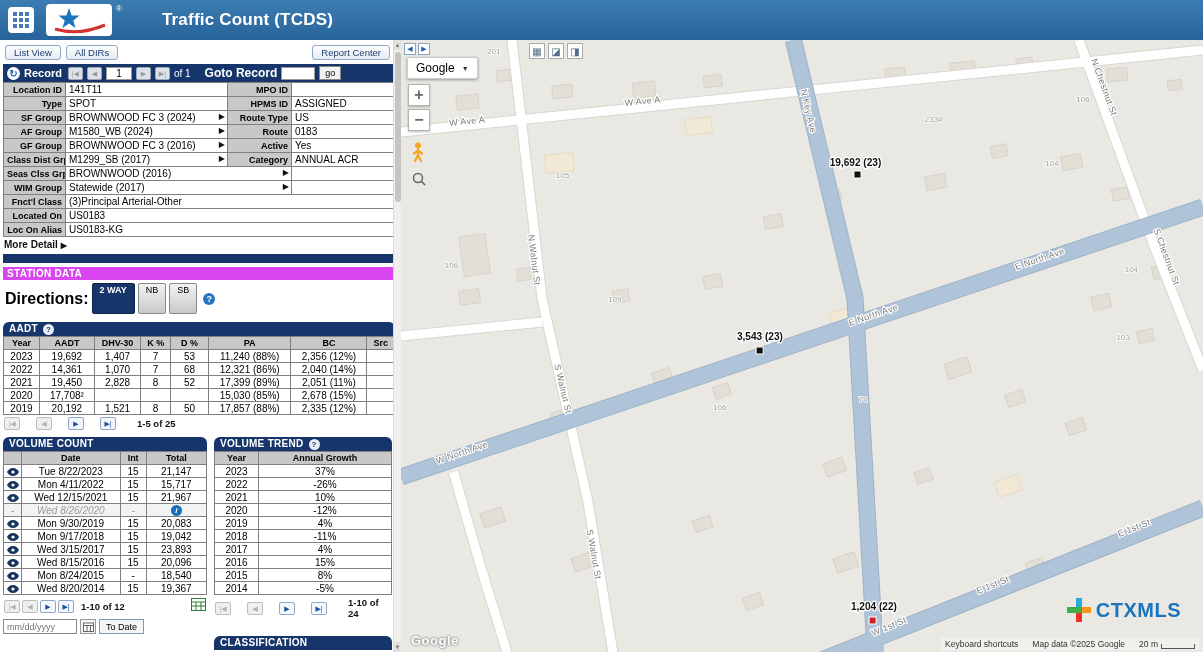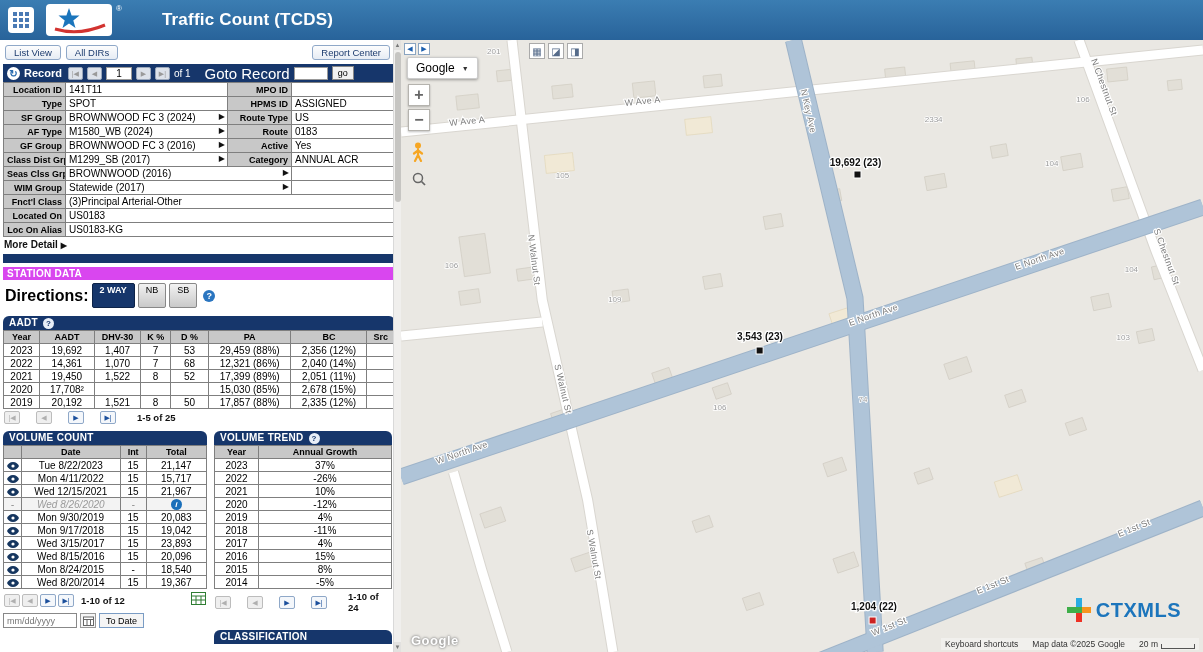--- a/index.html
+++ b/index.html
@@ -32,40 +32,40 @@
   .btn-sm { background:linear-gradient(#fdfdfd,#e6ecf4); border:1px solid #8fa8c8; border-radius:3px; font-size:9.5px; padding:1px 8px; color:#1d3c6e; cursor:pointer; font-family:inherit; }
   .spacer { flex:1; }
 
   
   .recbar { background:#16366b; height:18px; display:flex; align-items:center; gap:4px; padding:0 4px; width:392px; }
   .rec-refresh { width:13px; height:13px; border-radius:50%; background:#fff; color:#2a6cb0; font-size:10px; line-height:13px; text-align:center; font-weight:bold; cursor:pointer; }
   .rec-label { color:#fff; font-weight:bold; font-size:11px; margin-right:2px; }
   .rec-btn { background:#dde2ea; border:1px solid #9aa7bb; font-size:7px; line-height:11px; height:13px; min-width:15px; text-align:center; border-radius:2px; color:#8a8a8a; cursor:pointer; }
   .rec-val { background:#fff; border:1px solid #999; width:26px; height:13px; font-size:10px; text-align:center; line-height:12px; }
   .rec-of { color:#fff; font-size:10px; }
-  .rec-goto { color:#fff; font-size:15px; margin-left:10px; }
+  .rec-goto { color:#fff; font-size:12px; margin-left:10px;font-weight:bold; }
   .rec-input { width:34px; height:13px; border:1px solid #999; font-size:10px; }
   .rec-go { background:#f2f2f2; border:1px solid #888; font-size:9px; padding:0 5px; height:14px; cursor:pointer; font-family:inherit; }
 
   
   .details { border-collapse:collapse; width:392px; table-layout:fixed; }
   .details td { border:1px solid #7f7f7f; height:14px; font-size:10px; padding:0 3px; overflow:hidden; white-space:nowrap; }
   .details td.lbl { background:#c8c8c8; font-weight:bold; text-align:right; font-size:9px; }
   .details td.val, .details td.val2 { background:#fff; }
   .has-arrow { position:relative; padding-right:12px !important; }
   .cell-arrow { position:absolute; right:2px; top:1px; font-size:8px; color:#111; cursor:pointer; }
 
   .more-detail { font-size:10px; font-weight:bold; color:#111; padding:2px 1px; cursor:pointer; width:392px; }
   .more-detail .cell-arrow2 { font-size:8px; }
   .navy-strip { background:#16366b; height:9px; width:392px; margin-top:2px; }
   .sec-head { background:#d946ef; color:#fff; font-weight:bold; font-size:10px; height:13px; line-height:13px; padding:0 4px; width:392px; margin-top:4px; letter-spacing:0.3px; }
 
   .dir-row { display:flex; align-items:center; gap:3px; padding:3px 2px 4px; }
   .dir-label { font-size:16px; font-weight:bold; }
-  .dir-btn { font-size:9px; padding:0 7px; height:25px; line-height:12px; border:1px solid #888; background:linear-gradient(#f2f2f2,#c9c9c9); border-radius:2px; cursor:pointer; }
+  .dir-btn { font-size:9px; padding:0 7px; height:31px; line-height:12px; border:1px solid #888; background:linear-gradient(#f2f2f2,#c9c9c9); border-radius:2px; cursor:pointer; }
   .dir-btn.active { background:#16366b; color:#fff; border-color:#0d2348; font-weight:bold; }
   .help-blue { width:12px; height:12px; border-radius:50%; background:#2a75c0; color:#fff; font-size:9px; font-weight:bold; text-align:center; line-height:12px; margin-left:3px; cursor:pointer; }
 
   .panel-head { background:#16366b; color:#fff; font-weight:bold; font-size:10px; height:14px; line-height:14px; padding:0 6px; border-radius:6px 6px 0 0; display:flex; align-items:center; gap:5px; letter-spacing:0.3px; }
   .help-light { width:11px; height:11px; border-radius:50%; background:#e8eef7; color:#16366b; font-size:8px; font-weight:bold; text-align:center; line-height:11px; cursor:pointer; }
 
   .grid-table { border-collapse:collapse; width:100%; table-layout:fixed; }
   .grid-table th { background:#c8c8c8; border:1px solid #7f7f7f; font-size:9px; height:13px; padding:0 2px; overflow:hidden; }
   .grid-table td { border:1px solid #7f7f7f; background:#fff; font-size:10px; height:13px; text-align:center; padding:0 2px; white-space:nowrap; overflow:hidden; }
   .muted td { color:#999; background:#f3f3f3; font-style:italic; }
@@ -207,21 +207,21 @@
               <td class="lbl lbl2">HPMS ID</td>
               <td class="val2">ASSIGNED</td>
             </tr>
             <tr>
               <td class="lbl">SF Group</td>
               <td class="val has-arrow">BROWNWOOD FC 3 (2024)<span class="cell-arrow">▶</span></td>
               <td class="lbl lbl2">Route Type</td>
               <td class="val2">US</td>
             </tr>
             <tr>
-              <td class="lbl">AF Type</td>
+              <td class="lbl">AF Group</td>
               <td class="val has-arrow">M1580_WB (2024)<span class="cell-arrow">▶</span></td>
               <td class="lbl lbl2">Route</td>
               <td class="val2">0183</td>
             </tr>
             <tr>
               <td class="lbl">GF Group</td>
               <td class="val has-arrow">BROWNWOOD FC 3 (2016)<span class="cell-arrow">▶</span></td>
               <td class="lbl lbl2">Active</td>
               <td class="val2">Yes</td>
             </tr>
@@ -290,38 +290,38 @@
                 <th style="width: 26px;">Src</th>
               </tr>
             </thead>
           <tbody id="aadt-body">
               <tr>
                 <td>2023</td>
                 <td>19,692</td>
                 <td>1,407</td>
                 <td>7</td>
                 <td>53</td>
-                <td>29,459 (88%)</td>
+                <td>11,240 (88%)</td>
                 <td>2,356 (12%)</td>
                 <td></td>
               </tr>
               <tr>
                 <td>2022</td>
                 <td>14,361</td>
                 <td>1,070</td>
                 <td>7</td>
                 <td>68</td>
                 <td>12,321 (86%)</td>
                 <td>2,040 (14%)</td>
                 <td></td>
               </tr>
               <tr>
                 <td>2021</td>
                 <td>19,450</td>
-                <td>1,522</td>
+                <td>2,828</td>
                 <td>8</td>
                 <td>52</td>
                 <td>17,399 (89%)</td>
                 <td>2,051 (11%)</td>
                 <td></td>
               </tr>
               <tr>
                 <td>2020</td>
                 <td>17,708²</td>
                 <td></td>

